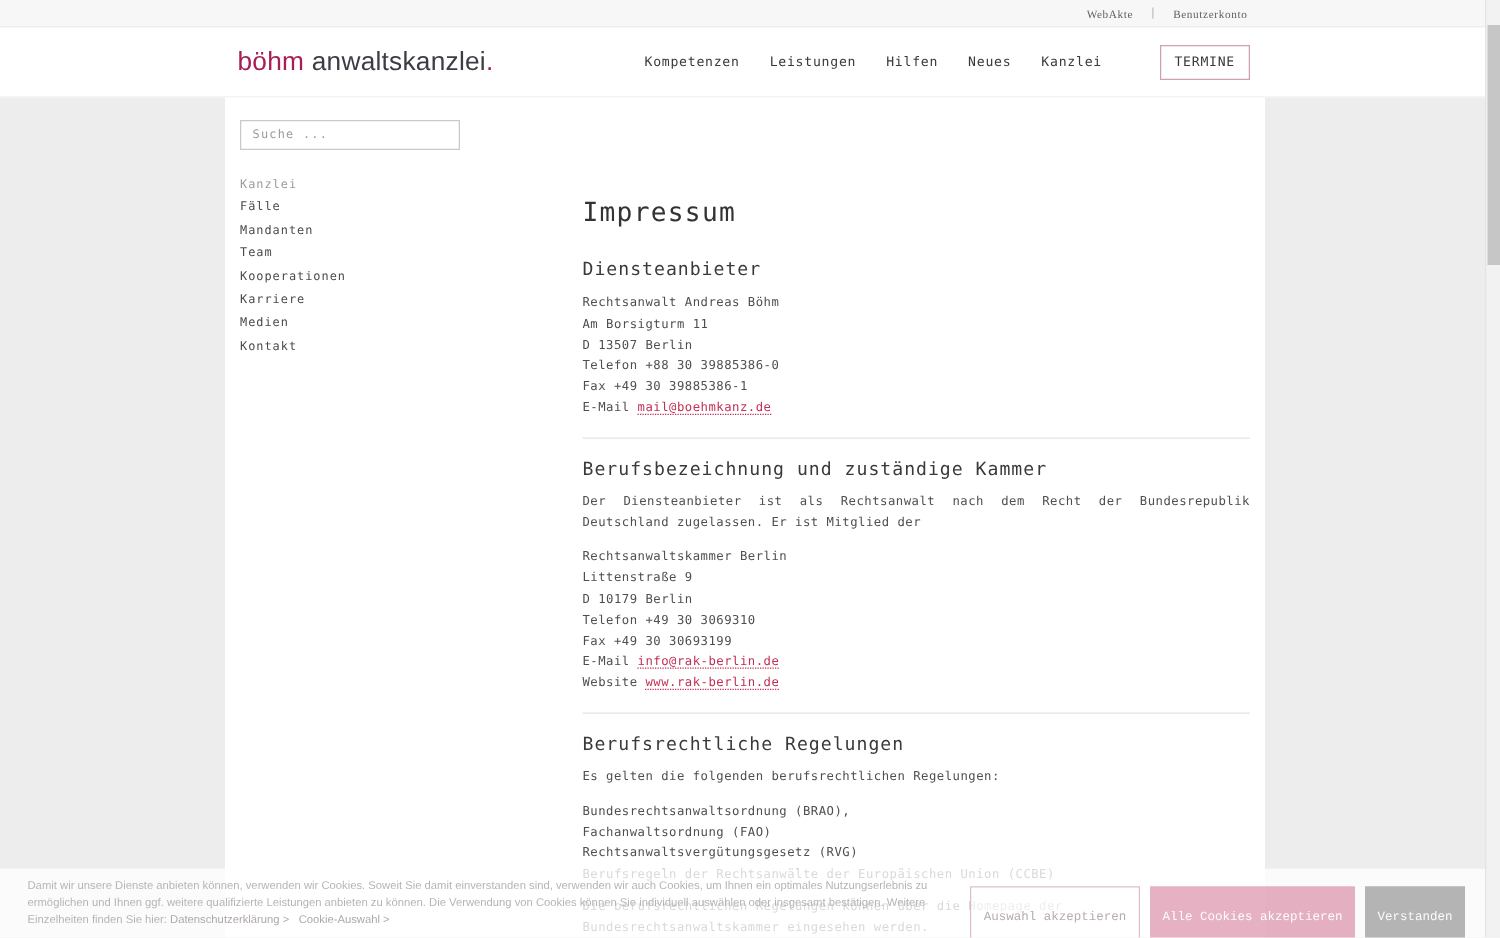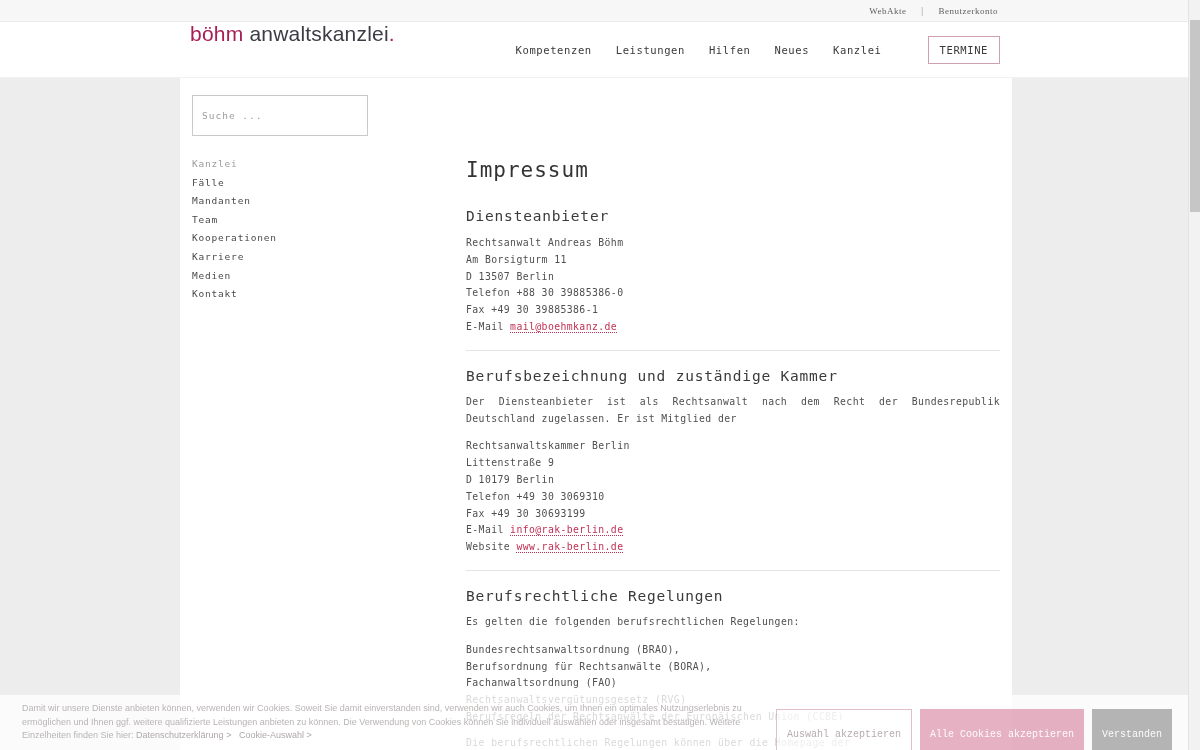--- a/index.html
+++ b/index.html
@@ -17,21 +17,21 @@
     display: flex; justify-content: flex-end; align-items: center;
     padding-right: 190px; gap: 13px;
     font-size: 9px; color: #5f5f5f; letter-spacing: 0.5px;
   }
   .topbar a { color: #5f5f5f; text-decoration: none; cursor: pointer; font-family: Liberation Serif, serif; }
   .topbar .sep { color: #b5b5b5; }
 
   
   .header {
     height: 56px; background: #ffffff; border-bottom: 1px solid #f1f1f1;
-    display: flex; 
+    display: flex; align-items: center;
     padding-left: 190px; padding-right: 188px;
   }
   .logo { font-family: "Liberation Sans", sans-serif; font-size: 21px; letter-spacing: 0.2px; white-space: nowrap; }
   .logo .brand { color: #a81d53; }
   .logo .rest { color: #3c3c44; }
   .logo .dot { color: #a81d53; }
   .nav { margin-left: auto; display: flex; align-items: center; gap: 24px; }
   .nav-item { font-size: 10.5px; color: #3a3a3a; letter-spacing: 0.6px; cursor: pointer; }
   .cta-btn {
     margin-left: 22px; border: 1px solid #cf9fb4; background: #fff;
@@ -39,21 +39,21 @@
     padding: 7px 11px; font-family: inherit; cursor: pointer;
   }
 
   
   .content-row {
     margin-left: 180px; width: 832px; height: 672px; background: #ffffff;
     display: flex;
   }
   .sidebar { width: 286px; padding: 17px 0 0 12px; }
   .search-input {
-    width: 176px; height: 41px; border: 1px solid #c9c9c9; background: #fff;
+    width: 176px; height: 24px; border: 1px solid #c9c9c9; background: #fff;
     font-family: inherit; font-size: 9.5px; color: #4a4a4a; padding: 0 9px;
     letter-spacing: 1px;
   }
   .search-input::placeholder { color: #9c9c9c; }
   .side-menu { margin-top: 19px; list-style: none; }
   .side-menu li {
     font-size: 9.5px; line-height: 18.6px; color: #4a4a4a;
     letter-spacing: 0.8px; cursor: pointer;
   }
   .side-menu li.muted { color: #9d9d9d; }
@@ -167,21 +167,20 @@
         </div>
       </section>
 
       <hr class="rule">
 
       <section class="sec-3">
         <h2 class="sec-h">Berufsrechtliche Regelungen</h2>
         <p class="intro">Es gelten die folgenden berufsrechtlichen Regelungen:</p>
         <div class="lines">
           <div>Bundesrechtsanwaltsordnung (BRAO),</div>
-          <div>Berufsordnung für Rechtsanwälte (BORA),</div>
           <div>Fachanwaltsordnung (FAO)</div>
           <div>Rechtsanwaltsvergütungsgesetz (RVG)</div>
           <div>Berufsregeln der Rechtsanwälte der Europäischen Union (CCBE)</div>
         </div>
         <p class="note">Die berufsrechtlichen Regelungen können über die Homepage der Bundesrechtsanwaltskammer eingesehen werden.</p>
       </section>
     </main>
 
   </div>
 

